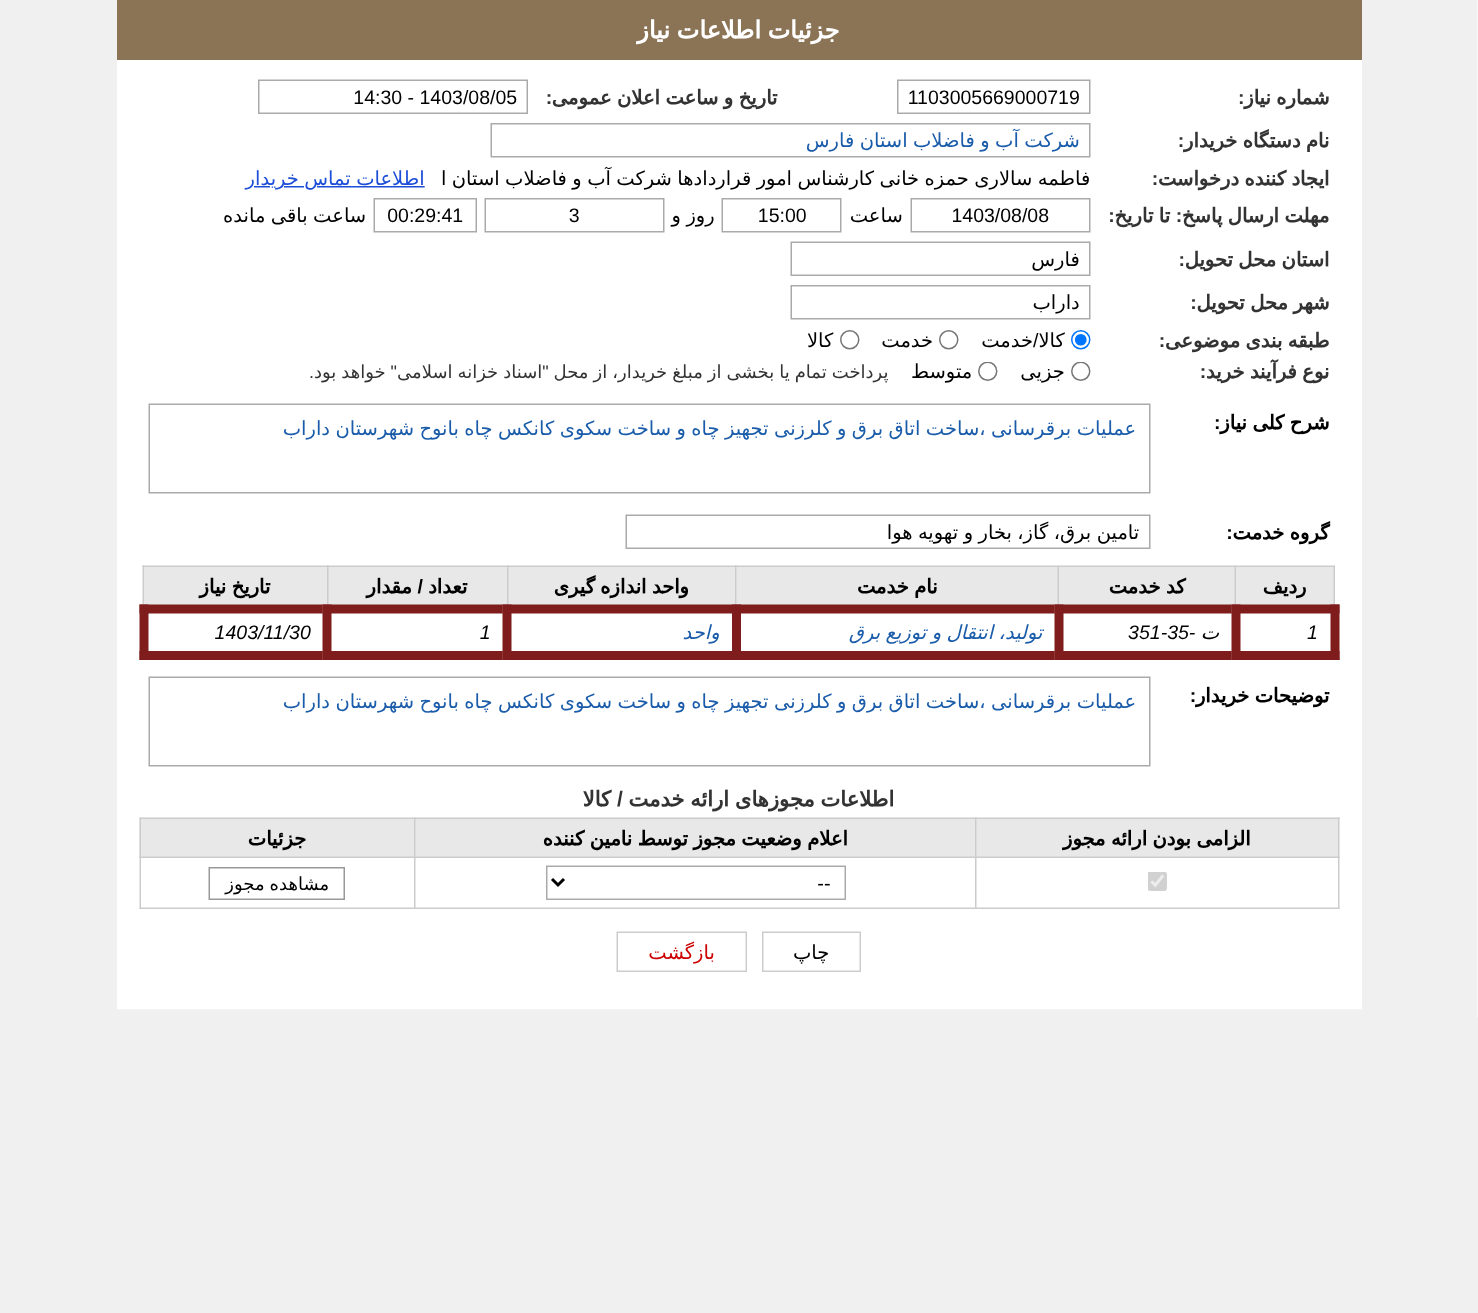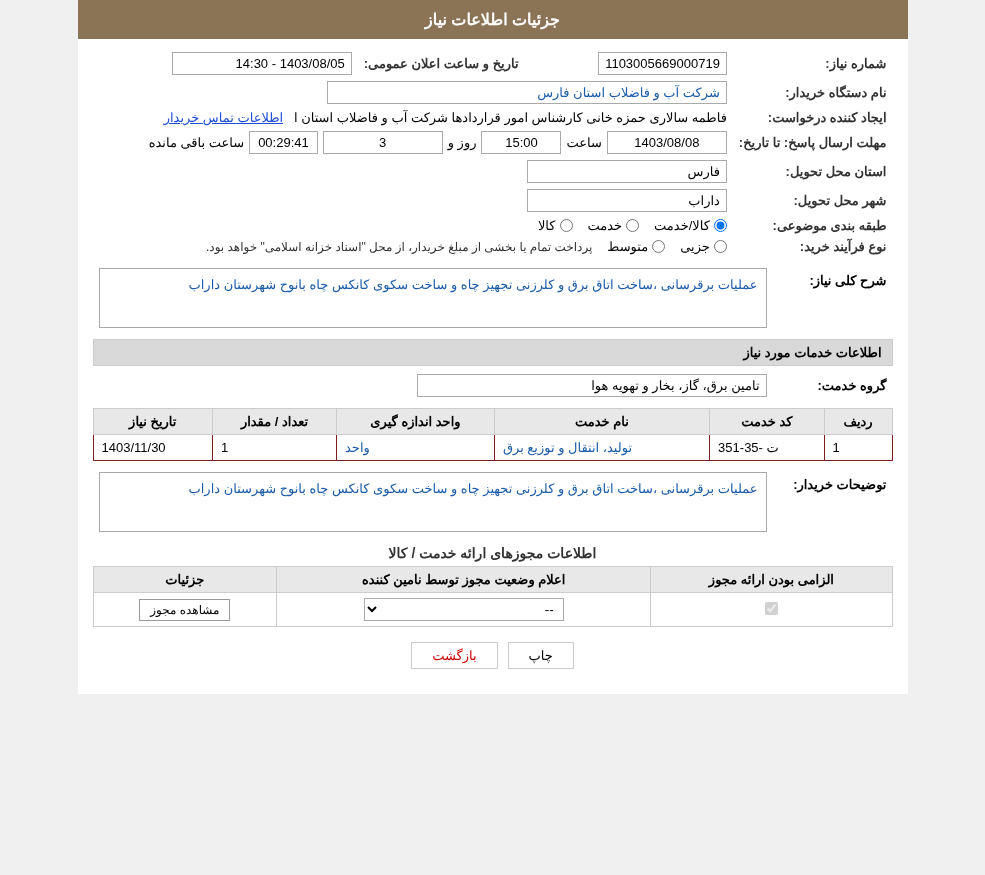--- a/index.html
+++ b/index.html
@@ -108,23 +108,24 @@
       margin: 5px 0;
     }
     .services-table th {
       background: #e8e8e8;
       border: 1px solid #ccc;
       padding: 5px 8px;
       text-align: center;
       font-weight: bold;
     }
     .services-table td {
-      border: 1px solid #7f1d1d;
+      border: 6px solid #7f1d1d;
       padding: 5px 8px;
-      text-align: left;
+      text-align: right;
+      font-style: italic;
     }
     .services-table .blue-text {
       color: #1a5caa;
     }
     
     .perm-table {
       width: 100%;
       border-collapse: collapse;
       margin: 5px 0;
     }
@@ -284,21 +285,20 @@
       <tbody>
           <tr>
         <td style="width:120px; font-weight:bold; text-align:right; vertical-align:top; padding-top:8px;">شرح کلی نیاز:</td>
         <td>
           <div class="desc-box">عملیات برقرسانی ،ساخت اتاق برق و کلرزنی تجهیز چاه و ساخت سکوی کانکس چاه بانوح شهرستان داراب</div>
         </td>
       </tr>
     </tbody>
       </table>
 
-    <div class="section-title">اطلاعات خدمات مورد نیاز</div>
 
     <table class="info-table">
       <tbody>
           <tr>
         <td style="width:120px; font-weight:bold; text-align:right;margin-top:48px;">گروه خدمت:</td>
         <td>
           <span class="input-box" style="width:350px;">تامین برق، گاز، بخار و تهویه هوا</span>
         </td>
       </tr>
     </tbody>

